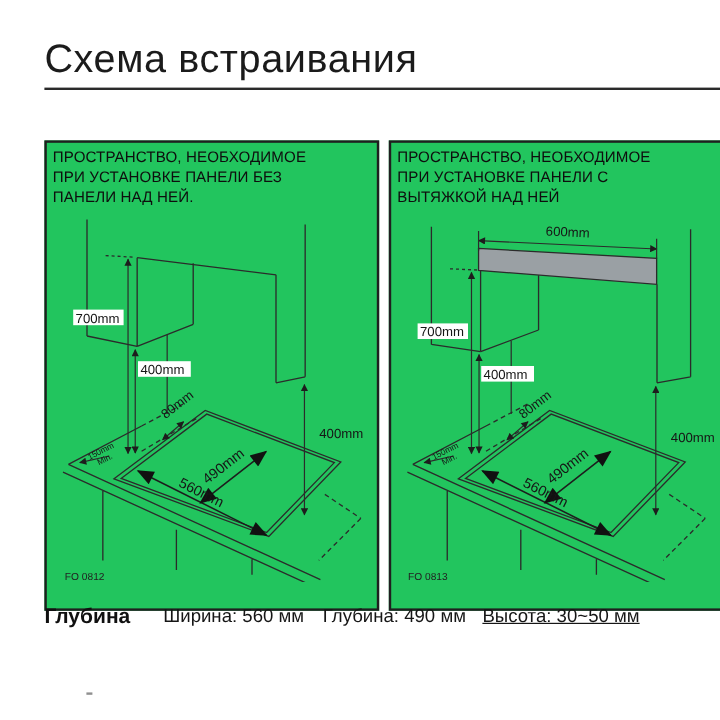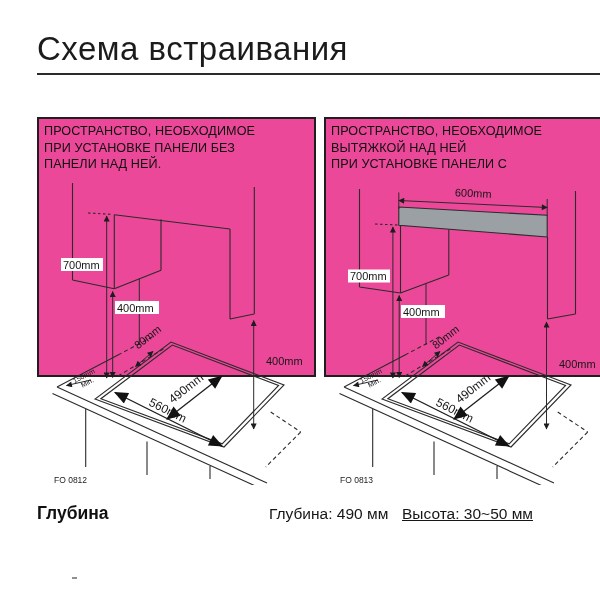--- a/index.html
+++ b/index.html
@@ -1,21 +1,21 @@
 <!DOCTYPE html>
 <html><head>
 <meta charset="utf-8">
 <style>
   html,body{margin:0;padding:0;background:#ffffff;}
   .page{position:relative;width:600px;height:600px;background:#fff;overflow:hidden;
         font-family:"Liberation Sans","DejaVu Sans",sans-serif;color:#141414;margin-left:29px;}
   .title{position:absolute;left:8px;top:30px;font-size:33px;line-height:38px;
          letter-spacing:.5px;color:#1b1b1b;white-space:nowrap;}
   .rule{position:absolute;left:8px;top:73px;width:584px;height:0;border-top:2px solid #2a2a2a;}
-  .panel{position:absolute;top:117px;height:260px;border:2px solid #1f1f1f;box-sizing:border-box;background:#ec4899;}
+  .panel{position:absolute;top:117px;height:392px;border:2px solid #1f1f1f;box-sizing:border-box;background:#22c55e;}
   .panel.left{left:8px;width:279px;}
   .panel.right{left:295px;width:282px;}
   .panel-header{position:absolute;left:5px;top:4px;width:250px;font-size:12.6px;
                 line-height:16.5px;color:#0e0e0e;letter-spacing:.1px;}
   .panel svg{position:absolute;left:0;top:0;}
   .ln path{stroke:#2b2b2b;stroke-width:1.1;fill:none;}
   .dash{stroke-dasharray:4 3;}
   .dash2{stroke-dasharray:2.5 2.5;}
   .dim{stroke:#2b2b2b;stroke-width:1;fill:none;}
   .big{stroke:#1d1d1d;stroke-width:1.3;fill:none;}
@@ -92,22 +92,22 @@
           <text class="sm" x="0" y="7.5">Min.</text>
         </g>
         <text class="fo" x="15" y="364">FO 0812</text>
       </g>
     </svg>
   </div>
 
   <div class="panel right">
     <div class="panel-header">
       <div>ПРОСТРАНСТВО, НЕОБХОДИМОЕ</div>
+      <div>ПРИ УСТАНОВКЕ ПАНЕЛИ С</div>
       <div>ВЫТЯЖКОЙ НАД НЕЙ</div>
-      <div>ПРИ УСТАНОВКЕ ПАНЕЛИ С</div>
     </div>
     <svg width="278" height="366" viewBox="0 0 278 366">
       <defs>
         <marker id="arR" viewBox="0 0 10 10" refX="9" refY="5" markerWidth="7" markerHeight="6" orient="auto-start-reverse">
             <path d="M0 0 L10 5 L0 10 z" fill="#1d1d1d"></path>
           </marker>
         <marker id="bigarR" viewBox="0 0 12 10" refX="11" refY="5" markerWidth="12" markerHeight="9" orient="auto-start-reverse">
             <path d="M0 0 L12 5 L0 10 z" fill="#111"></path>
           </marker>
       </defs>
@@ -152,18 +152,19 @@
           <text class="sm" x="0" y="0">150mm</text>
           <text class="sm" x="0" y="7.5">Min.</text>
         </g>
         <text class="fo" x="14" y="364">FO 0813</text>
       </g>
     </svg>
   </div>
 
   <div class="footer">
     <span class="head">Глубина</span>
+    <span class="item f-w">Ширина: 560 мм</span>
     <span class="item f-d">Глубина: 490 мм</span>
     <span class="item f-h">Высота: 30~50 мм</span>
   </div>
 
   <div class="artifact"></div>
 </div>
 
 </body></html>

